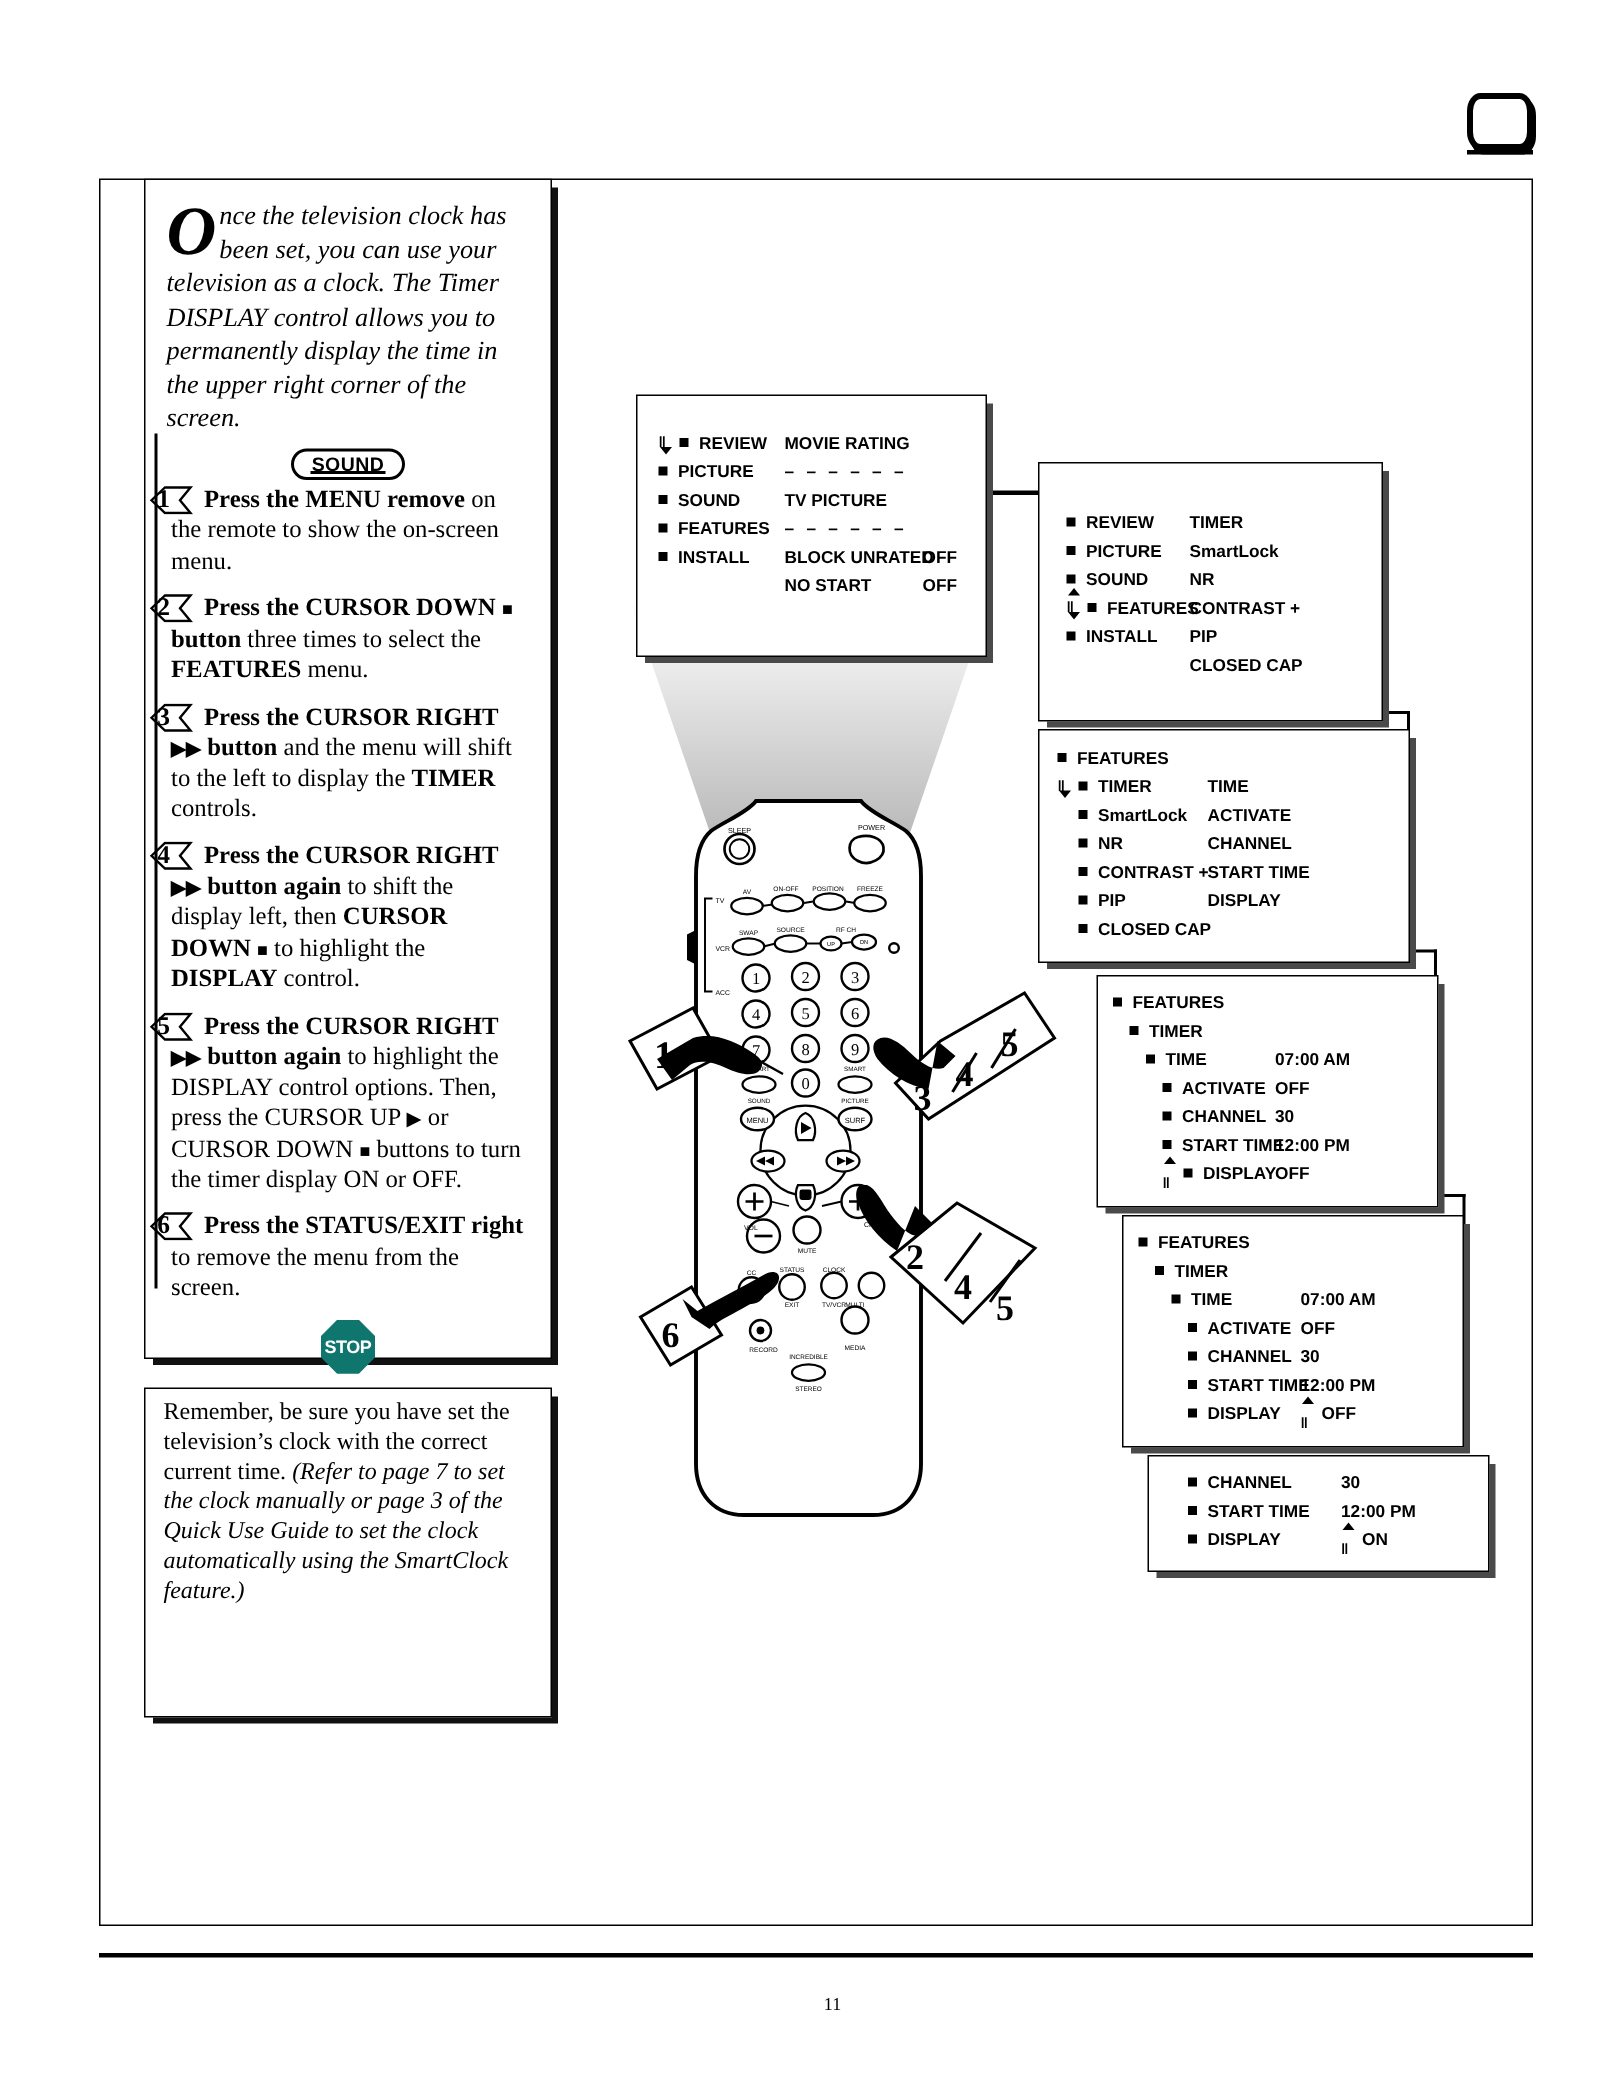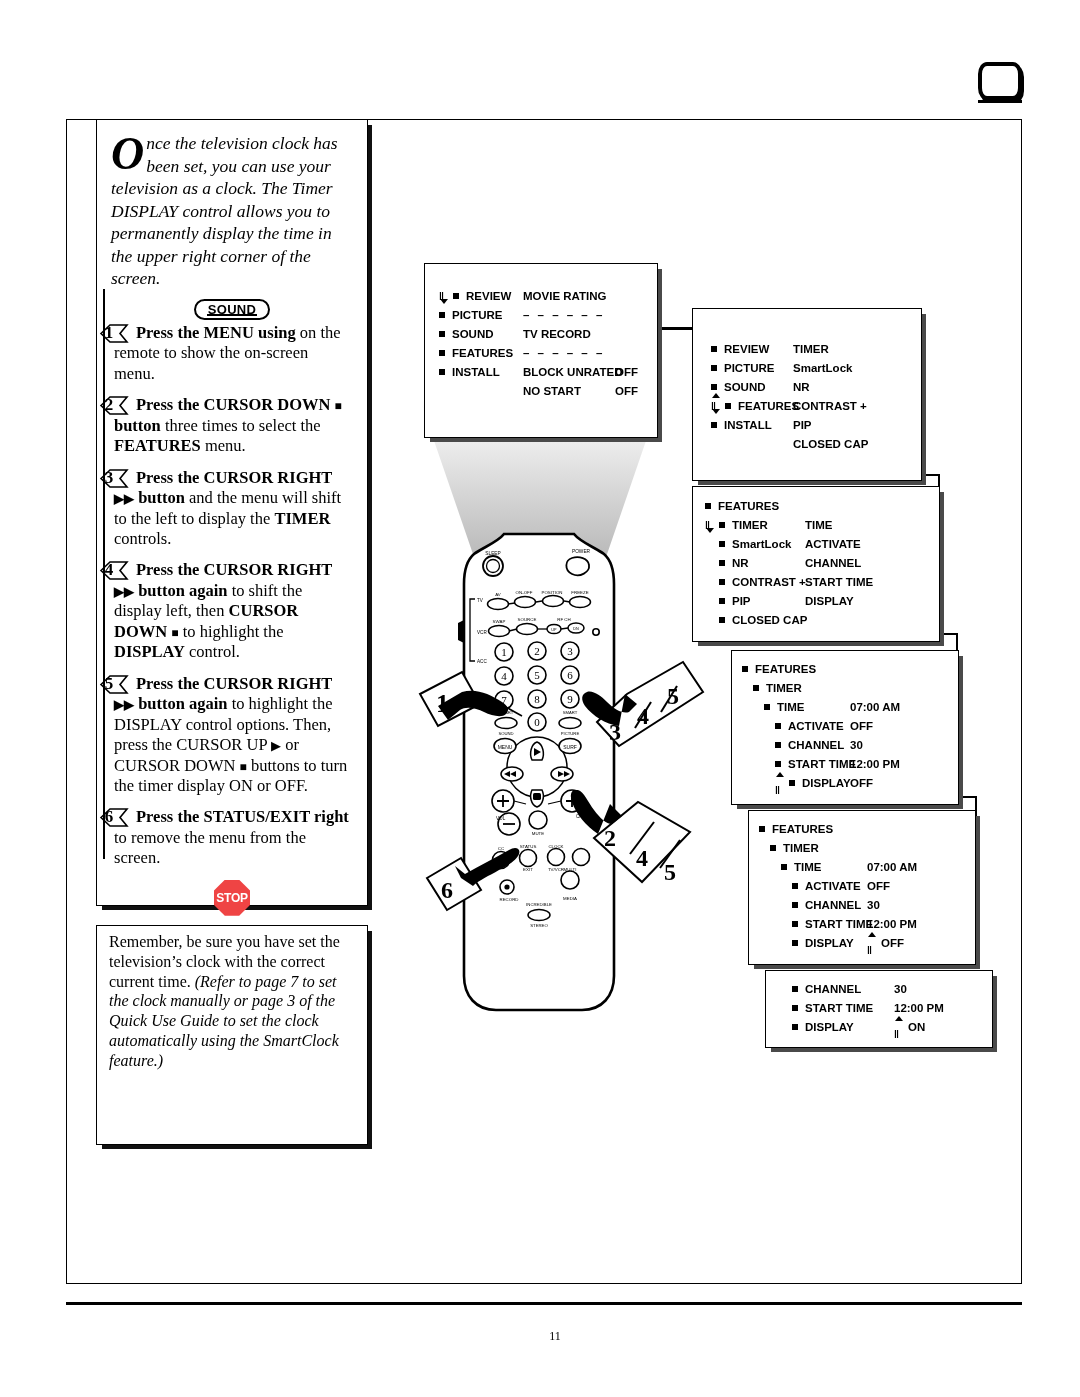--- a/index.html
+++ b/index.html
@@ -126,21 +126,21 @@
   .step b { font-weight: bold; }
   .sq { font-family: "Liberation Sans", sans-serif; font-size: 12px; }
   .tri { font-size: 13px; }
   .vrule {
     position: absolute;
     left: 5px; width: 1.6px; background: #000;
   }
   .stop-badge {
     margin: 4px auto 0 auto;
     width: 36px; height: 36px;
-    background: #ef4444;
+    background: #0f766e;
     color: #fff;
     font-family: "Liberation Sans", sans-serif;
     font-weight: bold; font-size: 12px;
     display: flex; align-items: center; justify-content: center;
     clip-path: polygon(30% 0%,70% 0%,100% 30%,100% 70%,70% 100%,30% 100%,0% 70%,0% 30%);
     letter-spacing: -0.3px;
   }
 
   
   .smart-box {
@@ -275,21 +275,21 @@
     </div>
 
     <div class="steps" id="steps-host">
         <div class="step">
           <span class="step-badge">
             <svg width="30" height="19" viewBox="0 0 30 19">
               <path d="M2 9.5 L11 1 L28 1 L21 9.5 L28 18 L11 18 Z" fill="#fff" stroke="#000" stroke-width="1.6"></path>
             </svg>
             <em>1</em>
           </span>
-          <span class="step-body"><span class="lead"></span><b>Press the MENU using</b> on the remote to show the on-screen menu.</span>
+          <span class="step-body"><span class="lead"></span><b>Press the MENU remove</b> on the remote to show the on-screen menu.</span>
         </div>
         <div class="step">
           <span class="step-badge">
             <svg width="30" height="19" viewBox="0 0 30 19">
               <path d="M2 9.5 L11 1 L28 1 L21 9.5 L28 18 L11 18 Z" fill="#fff" stroke="#000" stroke-width="1.6"></path>
             </svg>
             <em>2</em>
           </span>
           <span class="step-body"><span class="lead"></span><b>Press the CURSOR DOWN <span class="sq">■</span> button</b> three times to select the <b>FEATURES</b> menu.</span>
         </div>
@@ -366,21 +366,21 @@
         <span>PICTURE</span>
       </div>
       <div class="row" style="left: 98px; top: 45px;">
         <span class="dashes">– – – – – –</span>
       </div>
       <div class="row" style="left: 14px; top: 64px;">
         <span class="bullet"></span>
         <span>SOUND</span>
       </div>
       <div class="row" style="left: 98px; top: 64px;">
-        <span>TV RECORD</span>
+        <span>TV PICTURE</span>
       </div>
       <div class="row" style="left: 14px; top: 83px;">
         <span class="bullet"></span>
         <span>FEATURES</span>
       </div>
       <div class="row" style="left: 98px; top: 83px;">
         <span class="dashes">– – – – – –</span>
       </div>
       <div class="row" style="left: 14px; top: 102px;">
         <span class="bullet"></span>

